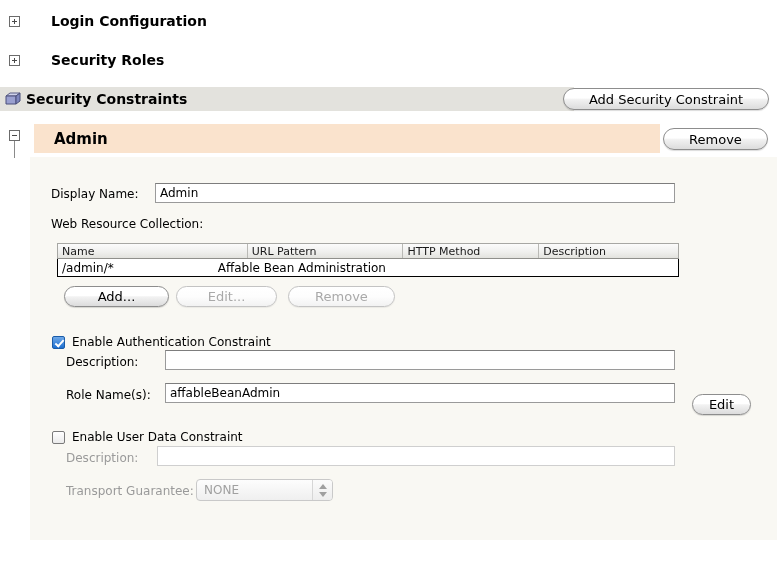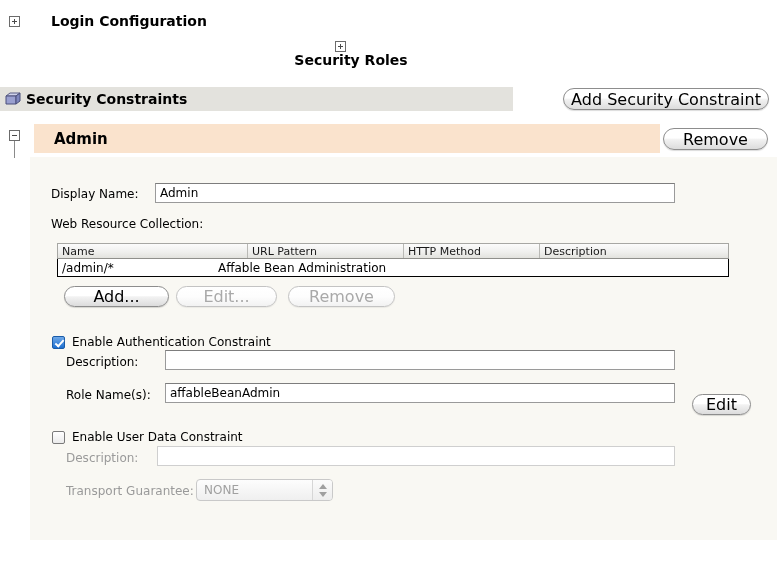--- a/index.html
+++ b/index.html
@@ -59,21 +59,21 @@
     font-size: 14px;
     color: #000;
     white-space: nowrap;
   }
 
   
   .sc-band {
     position: absolute;
     left: 0;
     top: 87px;
-    width: 513px;
+    width: 574px;
     height: 24px;
     background: #e3e2dd;
     display: flex;
     align-items: center;
   }
   .sc-icon {
     width: 16px;
     height: 14px;
     margin-left: 5px;
     margin-right: 5px;
@@ -88,21 +88,21 @@
   
   .aqua-btn {
     display: inline-flex;
     align-items: center;
     justify-content: center;
     box-sizing: border-box;
     border: 1px solid #8d8d8d;
     border-radius: 11px;
     background: linear-gradient(to bottom, #ffffff 0%, #ffffff 45%, #f2f2f2 52%, #dcdcdc 100%);
     color: #000;
-    font-size: 16px;
+    font-size: 13px;
     font-family: "DejaVu Sans", "Liberation Sans", sans-serif;
     white-space: nowrap;
     box-shadow: 0 1px 1px rgba(0,0,0,0.14);
     cursor: default;
     padding: 0 10px;
   }
   .aqua-btn.disabled {
     color: #a9a9a9;
     border-color: #c3c3c3;
     background: linear-gradient(to bottom, #ffffff 0%, #fdfdfd 50%, #f2f2f2 100%);
@@ -193,21 +193,21 @@
     display: flex;
     align-items: center;
   }
   .txt.dim { border-color: #cfcfcf; }
 
   
   .tbl {
     position: absolute;
     left: 57px;
     top: 243px;
-    width: 672px;
+    width: 622px;
     box-sizing: border-box;
   }
   .tbl-head {
     display: flex;
     height: 16px;
     background: linear-gradient(to bottom, #fbfbfb 0%, #f0f0ee 55%, #e2e2de 100%);
     border: 1px solid #a7a7a3;
     border-bottom: 1px solid #8f8f8b;
     box-sizing: border-box;
   }
@@ -322,21 +322,21 @@
   .arrow-dn { border-top: 5px solid #9f9f9f; }
 </style>
 </head>
 <body>
 
 <div class="tree-row" style="top:2px;">
   <div class="expander plus" style="margin-left:9px;"></div>
   <span class="section-title" style="margin-left:31px;">Login Configuration</span>
 </div>
 
-<div class="tree-row" style="top:41px;flex-direction:column;">
+<div class="tree-row" style="top:41px;">
   <div class="expander plus" style="margin-left:9px;"></div>
   <span class="section-title" style="margin-left:31px;">Security Roles</span>
 </div>
 
 <div class="sc-band">
   <span class="sc-icon">
     <svg width="16" height="14" viewBox="0 0 16 14">
       <path d="M1 4 L5 1 L15 1 L11 4 Z" fill="#cfd2ea" stroke="#5b5f86" stroke-width="1"></path>
       <path d="M1 4 L11 4 L11 12 L1 12 Z" fill="#9aa0d0" stroke="#4a4f7a" stroke-width="1"></path>
       <path d="M11 4 L15 1 L15 9 L11 12 Z" fill="#7d85bd" stroke="#4a4f7a" stroke-width="1"></path>

